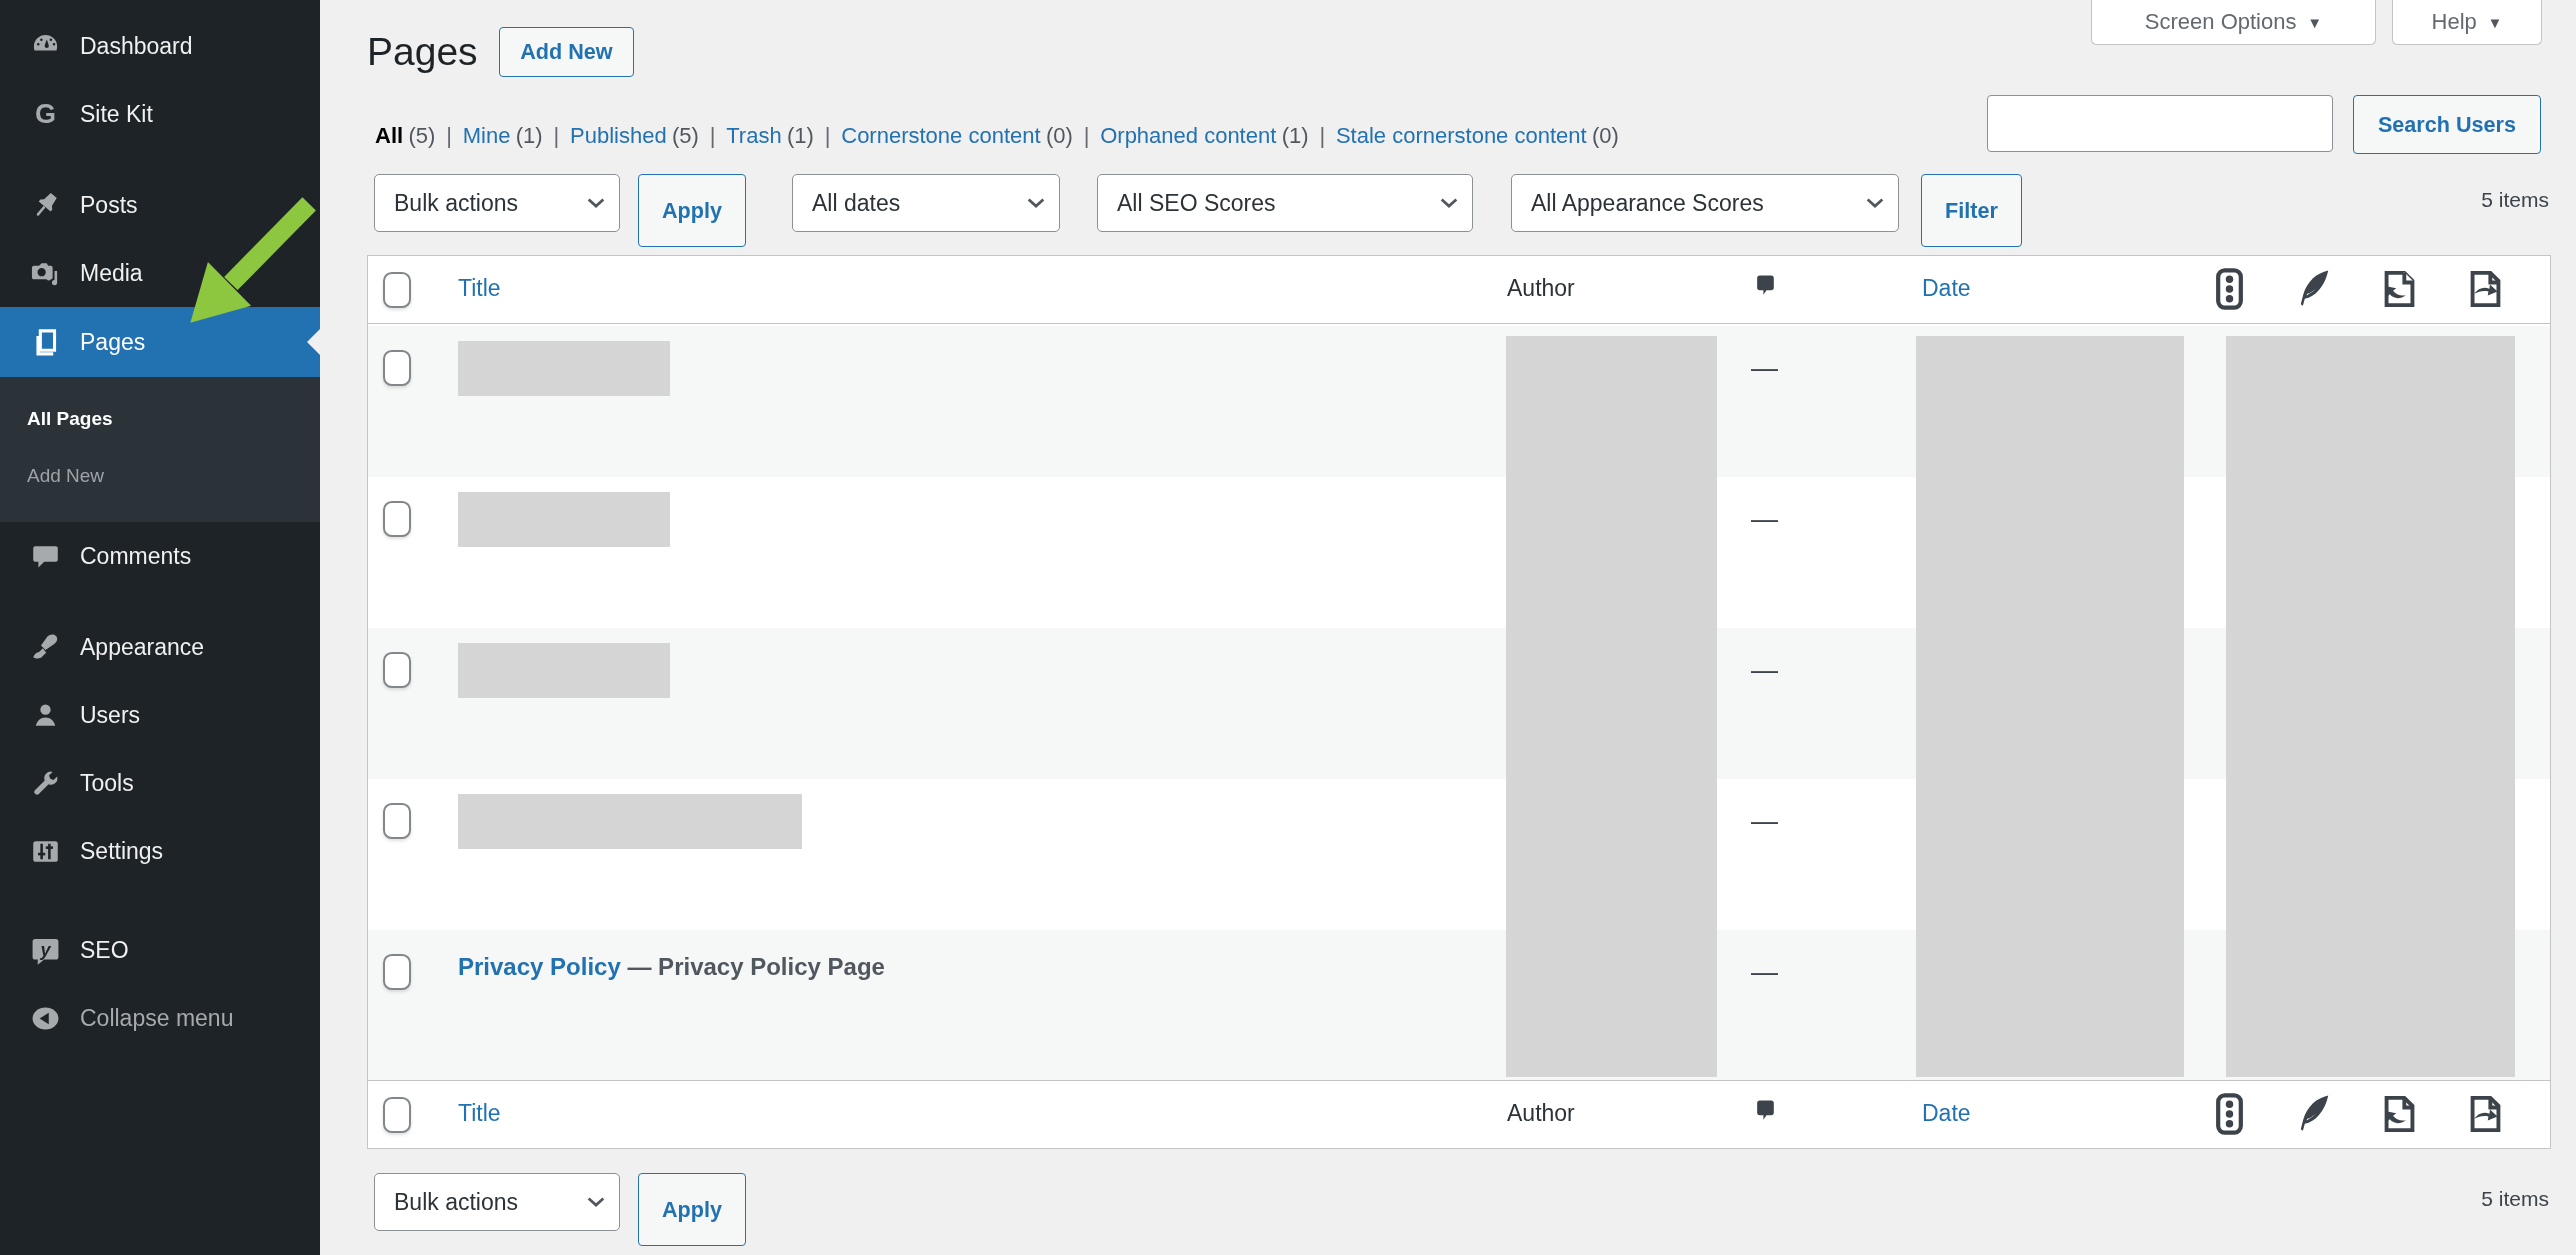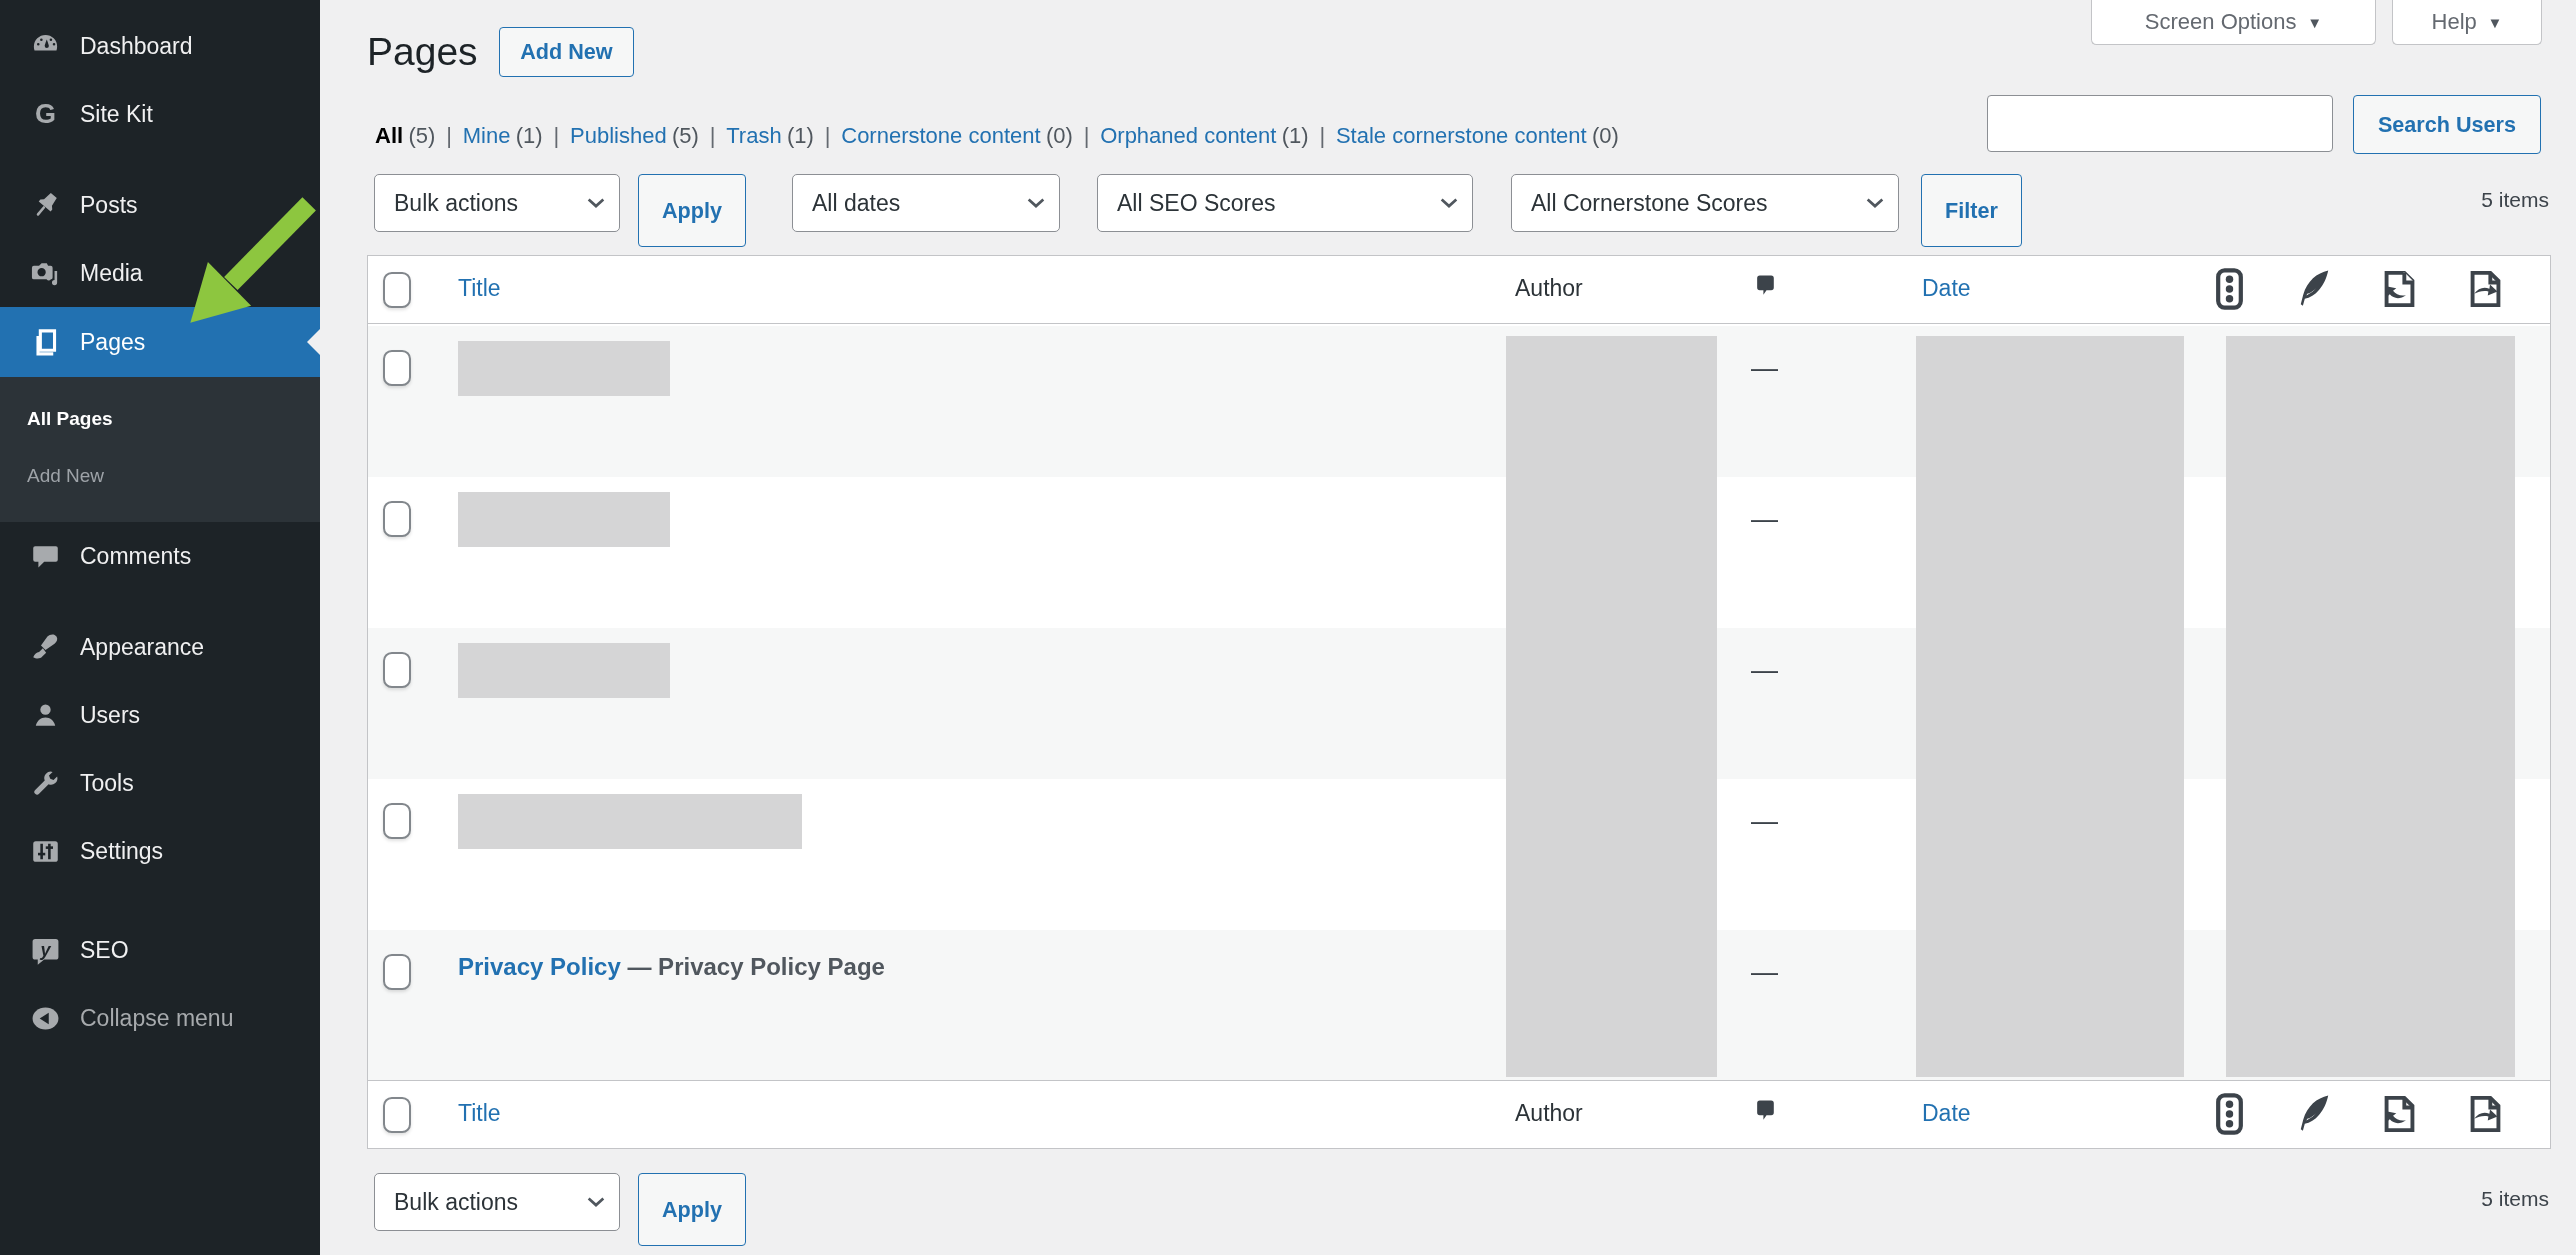--- a/index.html
+++ b/index.html
@@ -59,21 +59,21 @@
   .thead.top { top:0; border-bottom:1.4px solid #c3c4c7; }
   .thead.bottom { bottom:0; border-top:1.4px solid #c3c4c7; }
   .rows { position:absolute; left:0; right:0; top:70px; height:756px; }
   .trow { position:relative; height:151px; }
   .trow.striped { background:#f6f7f7; }
   .cb { position:absolute; left:15px; width:28px; height:36px; background:#ffffff; border:2.7px solid #82878c; border-radius:8.8px;
         box-shadow:0 2px 3.4px rgba(0,0,0,0.12); cursor:pointer; }
   .thead .cb { top:16px; }
   .trow .cb { top:24px; }
   .col-title-label { position:absolute; left:90px; top:19px; font-size:23px; color:#2271b1; text-decoration:none; cursor:pointer; }
-  .col-author-label { position:absolute; left:1139px; top:19px; font-size:23px; color:#2c3338;margin-left:8px; }
+  .col-author-label { position:absolute; left:1139px; top:19px; font-size:23px; color:#2c3338; }
   .col-bubble { position:absolute; left:1381px; top:15px; width:32px; height:35px; color:#3c434a; }
   .col-date-label { position:absolute; left:1554px; top:19px; font-size:23px; color:#2271b1; text-decoration:none; cursor:pointer; }
   .yicon { position:absolute; top:12px; width:39px; height:42px; color:#3c434a; }
   .yi-1 { left:1842px; } .yi-2 { left:1927px; } .yi-3 { left:2012px; } .yi-4 { left:2098px; }
 
   .ph { background:#d5d5d6; position:absolute; }
   .ph-title { left:90px; top:15px; width:212px; height:55px; }
   .ph-title.wide { width:344px; }
   .dash-cell { position:absolute; left:1383px; top:27px; font-size:27px; color:#3c434a; }
   .overlay-ph { position:absolute; z-index:2; background:#d5d5d6; top:80px; height:741px; }
@@ -298,21 +298,21 @@
           <polyline points="4,5 15,15 26,5" fill="none" stroke="#50575e" stroke-width="4"></polyline>
         </svg>
     </div>
     <div class="wp-select" style="left:723px; width:376px;">
       <span>All SEO Scores</span>
       <svg class="chev" width="20" height="13.5" viewBox="0 0 30 20">
           <polyline points="4,5 15,15 26,5" fill="none" stroke="#50575e" stroke-width="4"></polyline>
         </svg>
     </div>
     <div class="wp-select" style="left:1137px; width:388px;">
-      <span>All Cornerstone Scores</span>
+      <span>All Appearance Scores</span>
       <svg class="chev" width="20" height="13.5" viewBox="0 0 30 20">
           <polyline points="4,5 15,15 26,5" fill="none" stroke="#50575e" stroke-width="4"></polyline>
         </svg>
     </div>
     <button class="btn-secondary apply-btn" style="left:1547px;">Filter</button>
     <span class="items-count">5 items</span>
   </div>
 
   <div class="list-table">
 

